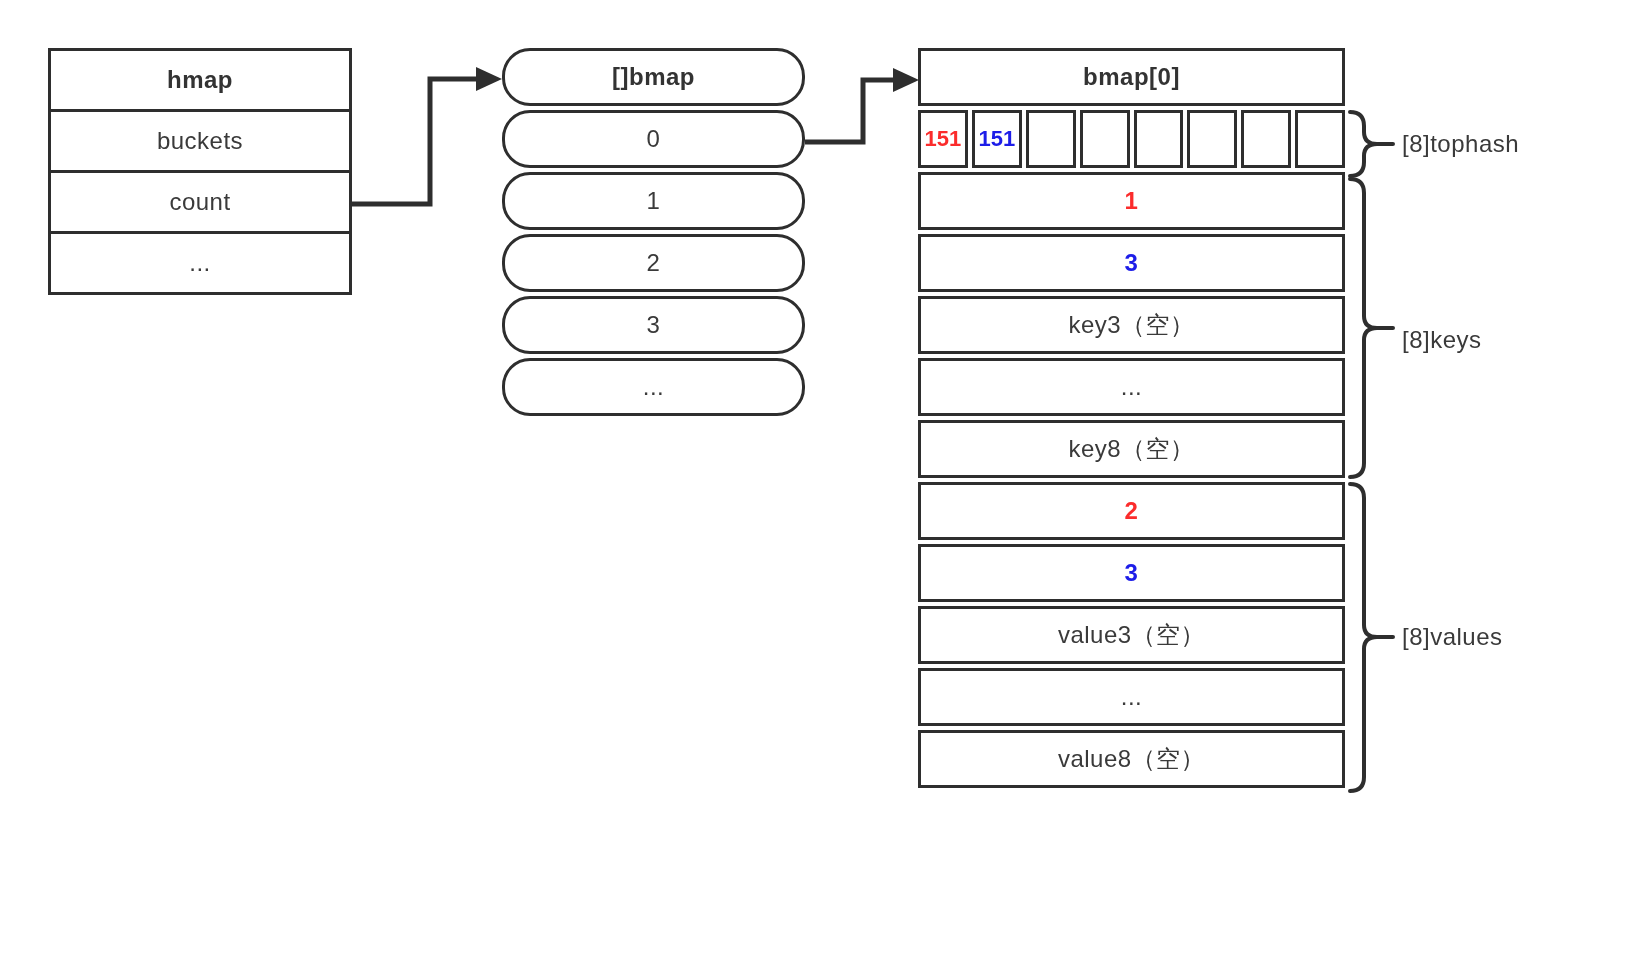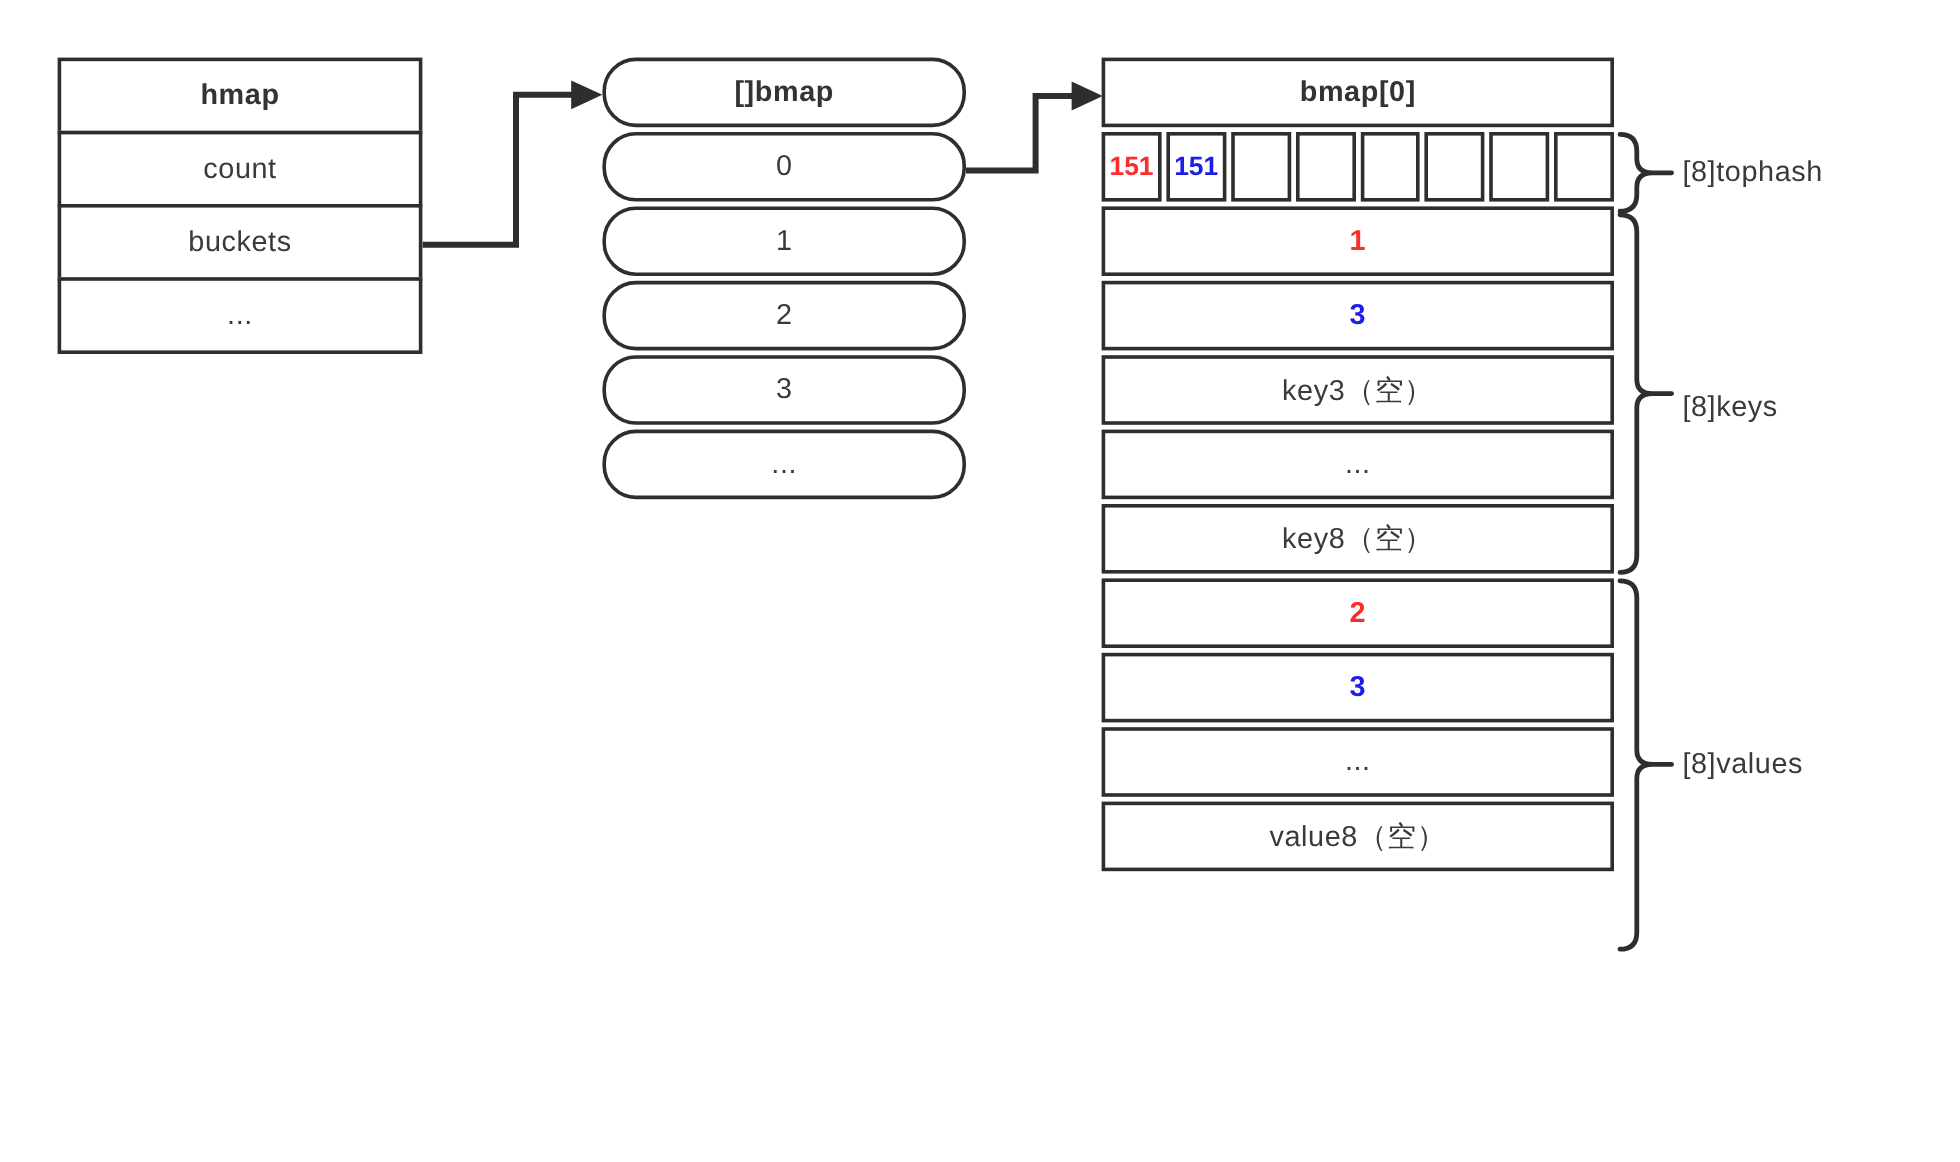--- a/index.html
+++ b/index.html
@@ -103,22 +103,22 @@
 
     <path d="M1350,112 Q1364,112 1364,126 L1364,132 Q1364,144 1377,144 Q1364,144 1364,156 L1364,162 Q1364,176 1350,176 M1377,144 L1393,144" fill="none" stroke="#2e2e2e" stroke-width="4" stroke-linecap="round" stroke-linejoin="round"></path>
 
     <path d="M1350,179 Q1364,179 1364,193 L1364,316 Q1364,328 1377,328 Q1364,328 1364,340 L1364,463 Q1364,477 1350,477 M1377,328 L1393,328" fill="none" stroke="#2e2e2e" stroke-width="4" stroke-linecap="round" stroke-linejoin="round"></path>
 
     <path d="M1350,484 Q1364,484 1364,498 L1364,625 Q1364,637 1377,637 Q1364,637 1364,649 L1364,777 Q1364,791 1350,791 M1377,637 L1393,637" fill="none" stroke="#2e2e2e" stroke-width="4" stroke-linecap="round" stroke-linejoin="round"></path>
   </svg>
 
   <div class="box box-hmap">
     <div class="row hdr">hmap</div>
+    <div class="row">buckets</div>
     <div class="row">count</div>
-    <div class="row">buckets</div>
     <div class="row">...</div>
   </div>
 
   <div class="box box-bmaparr">
     <div class="row hdr">[]bmap</div>
     <div class="row">0</div>
     <div class="row">1</div>
     <div class="row">2</div>
     <div class="row">3</div>
     <div class="row">...</div>
@@ -138,20 +138,21 @@
       <div class="tophash-cell"></div>
     </div>
 
     <div class="row num" style="color: rgb(251, 44, 44);">1</div>
     <div class="row num" style="color: rgb(29, 29, 232);">3</div>
     <div class="row">key3（空）</div>
     <div class="row">...</div>
     <div class="row">key8（空）</div>
     <div class="row num" style="color: rgb(251, 44, 44);">2</div>
     <div class="row num" style="color: rgb(29, 29, 232);">3</div>
+    <div class="row">value3（空）</div>
     <div class="row">...</div>
     <div class="row">value8（空）</div>
   </div>
 
   <div class="side-label lbl-tophash">[8]tophash</div>
   <div class="side-label lbl-keys">[8]keys</div>
   <div class="side-label lbl-values">[8]values</div>
 
 </div>
 

